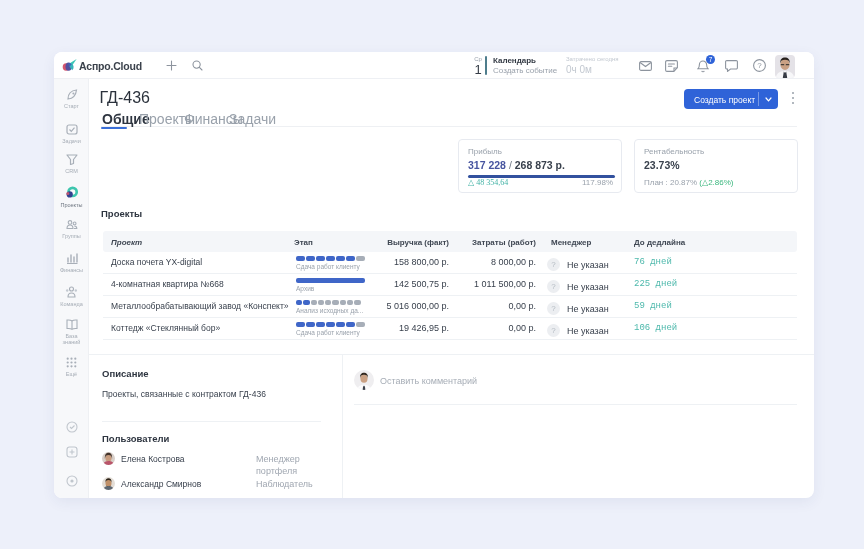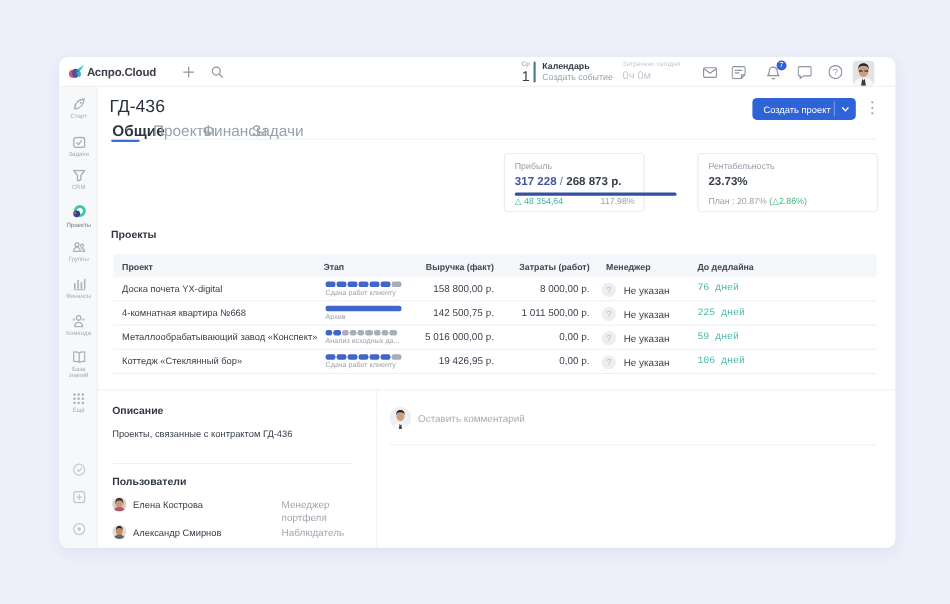--- a/index.html
+++ b/index.html
@@ -45,21 +45,21 @@
 
   
   .stat { position:absolute; top:87px; height:54px; background:#fff; border:1px solid #e7eaf0; border-radius:4px; }
   .stat .lbl { position:absolute; left:9px; top:7px; font-size:8px; color:#99a1ab; }
   .stat .val { position:absolute; left:9px; top:19px; font-size:10.5px; font-weight:bold; color:#39414d; }
   .stat .val .c1 { color:#47549f; } .stat .val .c2 { color:#dd5874; }
   .stat .val .sl { font-weight:normal; color:#707886; }
   .stat .bar { position:absolute; left:9px; top:35px; height:3px; border-radius:2px; background:#32519e; }
   .stat .foot { position:absolute; left:9px; right:8px; top:38px; font-size:8px; color:#9aa2ac; }
   .stat .foot .r { float:right; }
-  .teal { color:#43b3a6; } .green { color:#3bb77e; }
+  .teal { color:#43b3a6;font-family:Liberation Serif, serif; } .green { color:#3bb77e; }
 
   
   .sec-h { position:absolute; font-size:9.5px; font-weight:bold; color:#2e3540; }
   .table { position:absolute; left:49px; top:179px; width:694px; }
   .thead { position:absolute; left:0; top:0; width:694px; height:21px; background:#f4f6f9; border-radius:3px; }
   .th { position:absolute; top:6.5px; font-size:8px; font-weight:bold; color:#3f4753; }
   .trow { position:absolute; left:0; width:694px; height:22px; border-bottom:1px solid #eef1f4; }
   .td-name { position:absolute; left:8px; top:4.5px; font-size:8.5px; color:#39414d; }
   .td-num { position:absolute; top:4.5px; font-size:9px; color:#39414d; text-align:right; }
   .td-mgr { position:absolute; left:444px; top:3px; }
@@ -258,36 +258,36 @@
     </div>
 
   <div class="tabs">
     <span class="tab active" style="left:1px;">Общие</span>
     <span class="tab" style="left:38px;">Проекты</span>
     <span class="tab" style="left:83px;">Финансы</span>
     <span class="tab" style="left:128px;">Задачи</span>
     <div class="tab-line"></div>
   </div>
 
-  <div class="stat" style="left:404px; width:128px;">
+  <div class="stat" style="left:404px; width:164px;">
     <div class="lbl">Прибыль</div>
     <div class="val"><span class="c1">317 228</span><span class="sl"> / </span>268 873 р.</div>
     <div class="bar" style="width:147px;"></div>
     <div class="foot"><span class="teal">△ 48 354,64</span><span class="r">117.98%</span></div>
   </div>
   <div class="stat" style="left:580px; width:164px;">
     <div class="lbl">Рентабельность</div>
     <div class="val">23.73%</div>
     <div class="foot">План : 20.87% <span class="green">(△2.86%)</span></div>
   </div>
 
   <div class="sec-h" style="left:47px; top:156px;">Проекты</div>
   <div class="table">
     <div class="thead">
-      <span class="th" style="left:8px;">Проект</span>
+      <span class="th" style="left:8px;font-style:italic;">Проект</span>
       <span class="th" style="left:191px;">Этап</span>
       <span class="th" style="left:264px; width:82px; text-align:right;">Выручка (факт)</span>
       <span class="th" style="left:351px; width:82px; text-align:right;">Затраты (работ)</span>
       <span class="th" style="left:448px;">Менеджер</span>
       <span class="th" style="left:531px;">До дедлайна</span>
     </div>
     <div class="trow" style="top:21px;">
       <span class="td-name">Доска почета YX-digital</span>
       <div class="stage">
         <div class="segs">

